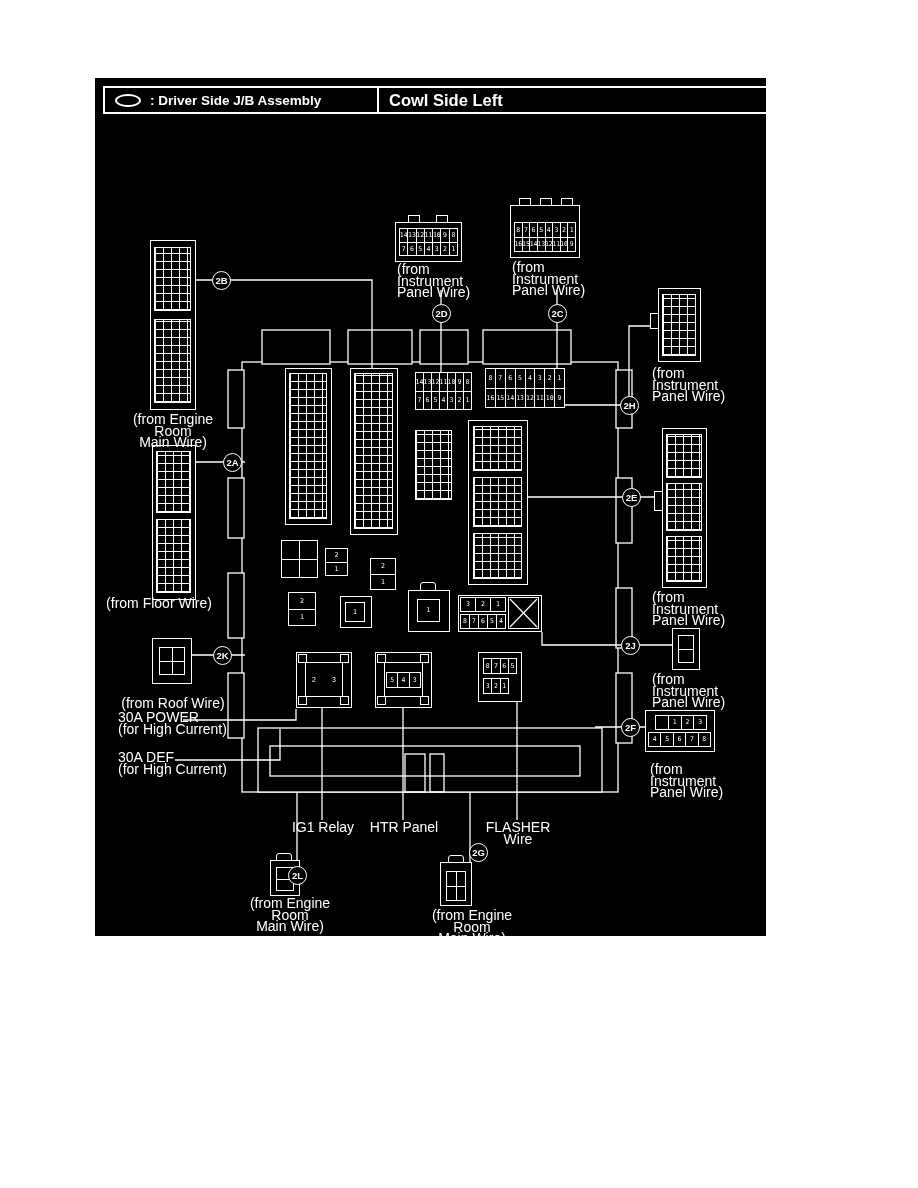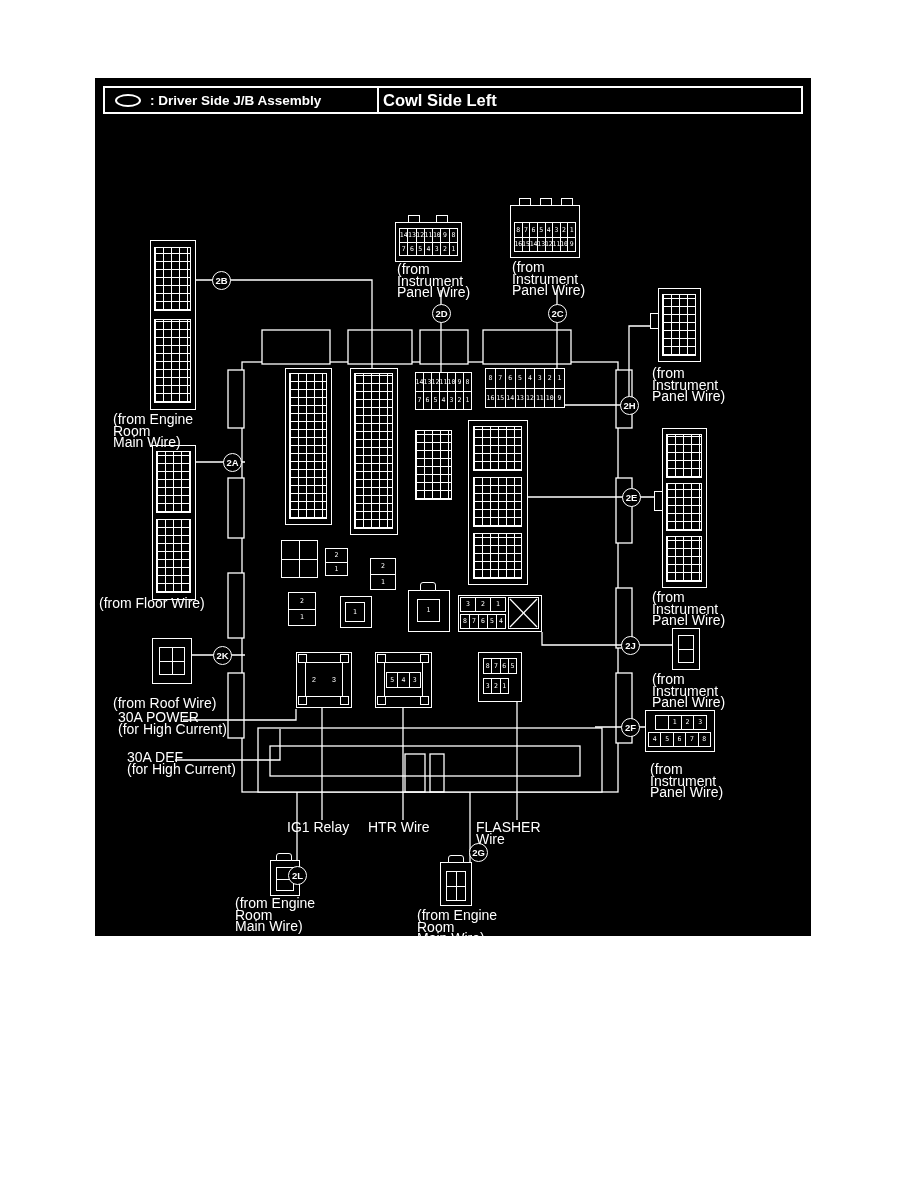--- a/index.html
+++ b/index.html
@@ -1,36 +1,36 @@
 <!DOCTYPE html>
 <html><head>
 <meta charset="utf-8">
 <style>
   * { box-sizing: border-box; margin: 0; padding: 0; }
   body { background: #fff; font-family: "Liberation Sans", sans-serif; }
-  .page { position: relative; width: 918px; height: 1188px; background: #fff; overflow: hidden; }
+  .page { position: relative; width: 766px; height: 1188px; background: #fff; overflow: hidden; }
   .panel { position: absolute; left: 95px; top: 78px; width: 716px; height: 858px; background: #000; }
   .hdr { position: absolute; left: 8px; top: 8px; width: 700px; height: 28px; border: 2px solid #fff; display: flex; align-items: stretch; color: #fff; background: #000; }
   .seg1 { display: flex; align-items: center; gap: 9px; width: 272px; padding-left: 10px; }
-  .seg2 { flex: 1; border-left: 2px solid #fff; display: flex; align-items: center; padding-left: 4px; }
+  .seg2 { flex: 1; border-left: 2px solid #fff; display: flex; align-items: center; padding-left: 10px; }
   .legend-ellipse { width: 26px; height: 13px; border: 2px solid #fff; border-radius: 50%; }
   .legend-text { font-weight: bold; font-size: 13.5px; }
   .loc-text { font-weight: bold; font-size: 16.5px; }
   svg.art { position: absolute; left: 0; top: 0; }
   .shell { position: absolute; border: 1.5px solid #fff; background: #000; }
   .ggrid { position: absolute; border: 1px solid #fff;
     background-image:
       repeating-linear-gradient(0deg, #fff 0 1px, transparent 1px 8px),
       repeating-linear-gradient(90deg, #fff 0 1px, transparent 1px 8px); }
   .grid { position: absolute; display: grid; gap: 1px; background: #fff; border: 1px solid #fff; }
   .grid .c { background: #000; color: #fff; font-size: 6.5px; line-height: 1;
     display: flex; align-items: center; justify-content: center;
     font-family: "DejaVu Sans Mono", monospace; overflow: hidden; }
   .lbl { position: absolute; color: #fff; font-size: 14px; line-height: 11.5px; }
-  .ctr { }
+  .ctr { text-align: center; }
   .callout { position: absolute; width: 19px; height: 19px; border: 1.5px solid #fff; border-radius: 50%;
     background: #000; color: #fff; font-size: 9.5px; font-weight: bold;
     display: flex; align-items: center; justify-content: center; }
   .cap { position: absolute; border: 1.5px solid #fff; background: #000; border-radius: 3px 3px 0 0; }
   .tab { position: absolute; border: 1.5px solid #fff; background: #000; }
   .sq { position: absolute; width: 9px; height: 9px; border: 1px solid #fff; background: #000; }
   .inner-rect { position: absolute; border: 1.5px solid #fff; background: #000; }
   .digit { position: absolute; color: #fff; font-size: 7px; line-height: 1; }
 </style>
 </head>
@@ -386,23 +386,23 @@
     </div>
     <div class="lbl ctr" style="left:322px;top:832px;width:110px">
       <div>(from Engine Room</div>
       <div>Main Wire)</div>
     </div>
 
     <div class="lbl" style="left:23px;top:634px;width:110px">
       <div>30A POWER</div>
       <div>(for High Current)</div>
     </div>
-    <div class="lbl" style="left:32px;top:674px;width:110px">
+    <div class="lbl" style="left:23px;top:674px;width:110px">
       <div>30A DEF</div>
       <div>(for High Current)</div>
     </div>
 
     <div class="lbl ctr" style="left:192px;top:744px;width:72px">IG1 Relay</div>
-    <div class="lbl ctr" style="left:273px;top:744px;width:72px">HTR Wire</div>
+    <div class="lbl ctr" style="left:273px;top:744px;width:72px">HTR Panel</div>
     <div class="lbl ctr" style="left:381px;top:744px;width:84px">FLASHER Wire</div>
 
   </div>
 </div>
 
 </body></html>

